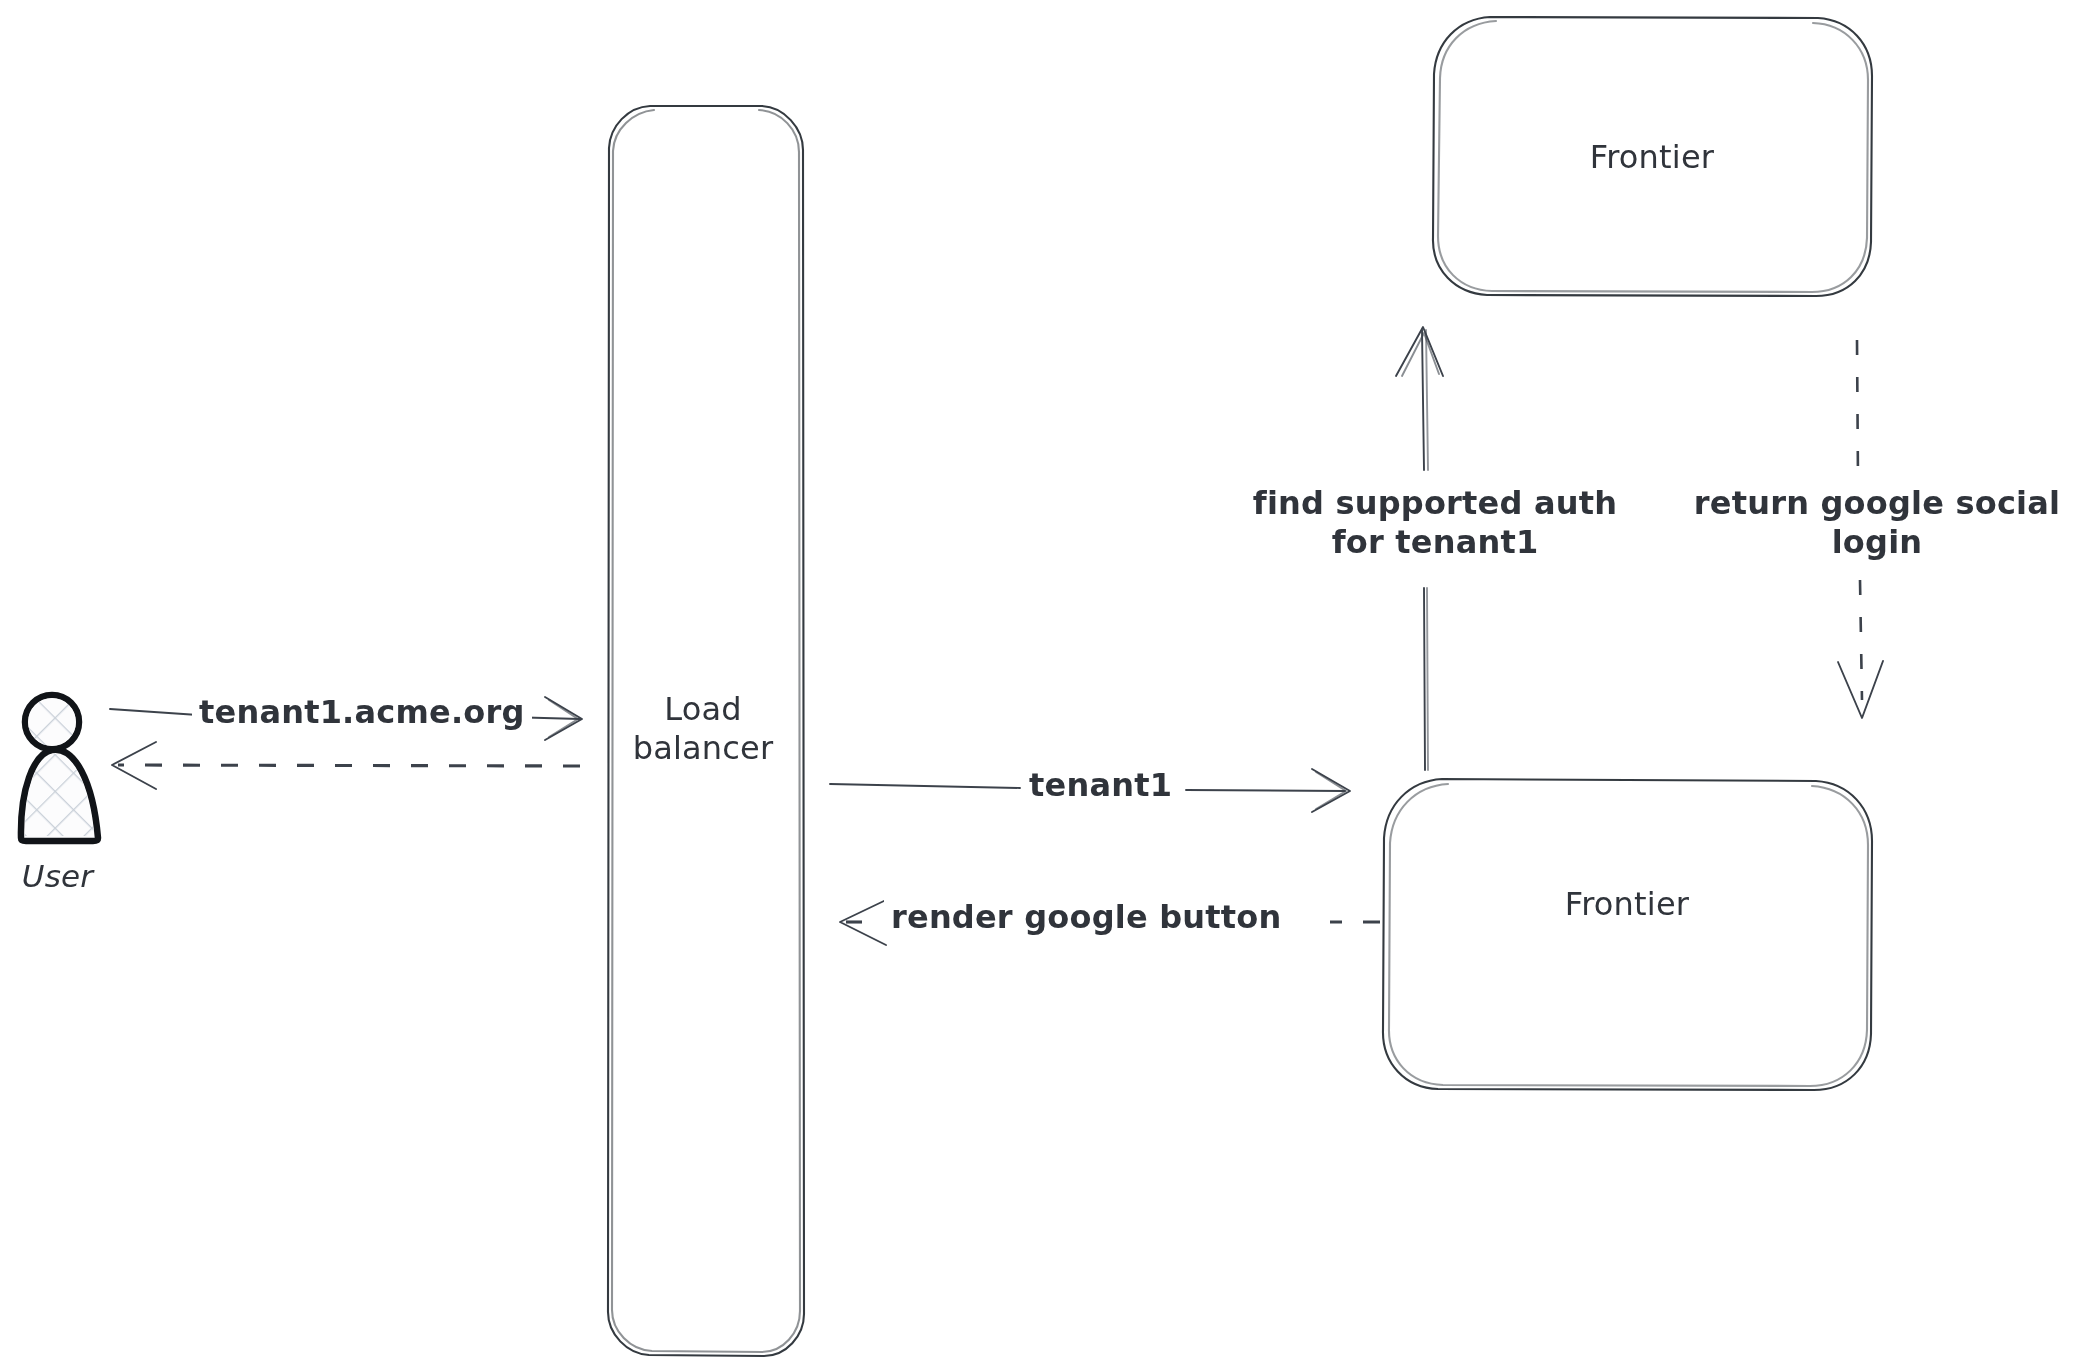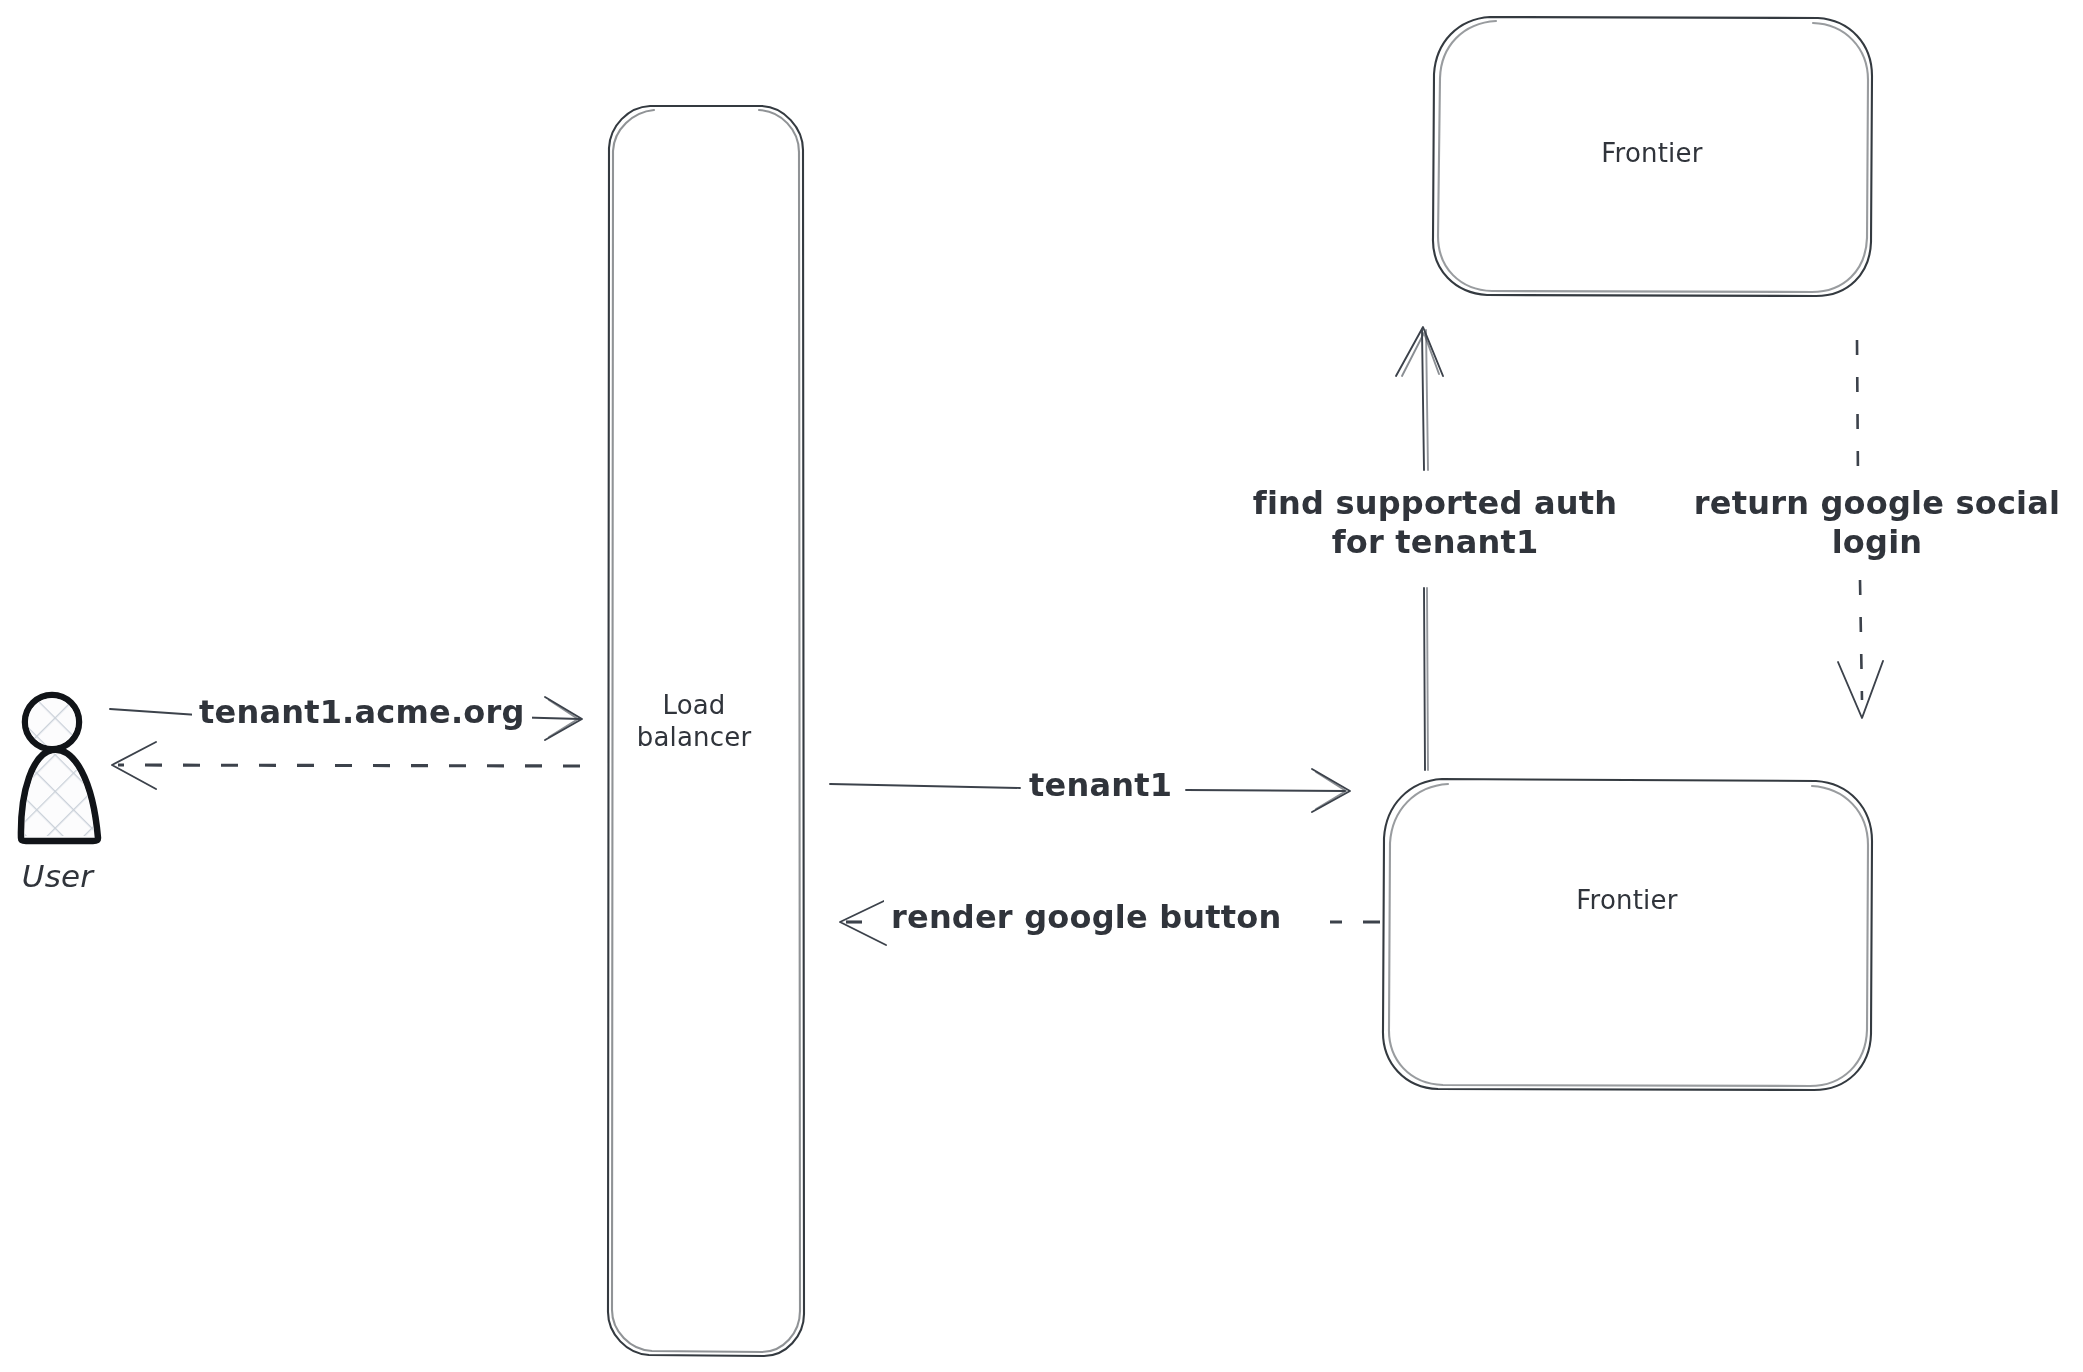--- a/index.html
+++ b/index.html
@@ -64,21 +64,21 @@
   }
   .label {
     position: absolute;
     color: #30343b;
     font-family: "DejaVu Sans", sans-serif;
     white-space: nowrap;
     line-height: 1.22;
     letter-spacing: 0.2px;
   }
   .node-label {
-    font-size: 26px;
+    font-size: 32px;
     text-align: center;
   }
   .edge-label {
     font-size: 32px;
     text-align: center;
     background: #ffffff;
     padding: 0 7px;
     font-weight: bold;
   }
   .actor-label {
@@ -212,21 +212,21 @@
       <path class="sketch-stroke-thin" opacity="0.6" d="M 1402 376 L 1424 333 L 1439 374"></path>
     </g>
 
     <g>
       <path class="dash-line-v" d="M 1857 340 L 1858 480"></path>
       <path class="dash-line-v" d="M 1860 580 L 1862 700"></path>
       <path class="sketch-stroke-thin" d="M 1838 662 L 1862 718 L 1883 661"></path>
     </g>
   </svg>
 
-  <div class="label node-label" style="left: 608px; top: 690px; width: 172px;">
+  <div class="label node-label" style="left: 608px; top: 690px; width: 172px; padding-left: 9px;">
     <div>Load</div>
     <div>balancer</div>
   </div>
 
   <div class="label node-label" style="left: 1432px; top: 138px; width: 440px;">Frontier</div>
 
   <div class="label node-label" style="left: 1382px; top: 885px; width: 490px;">
     <div>Frontier</div>
   </div>
 

